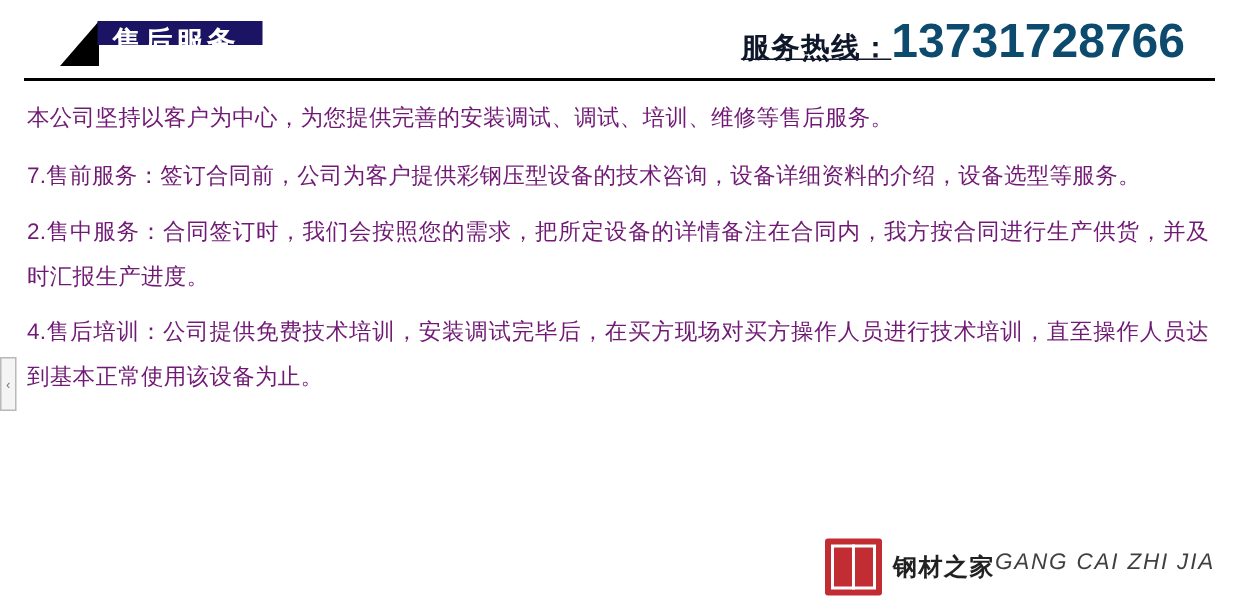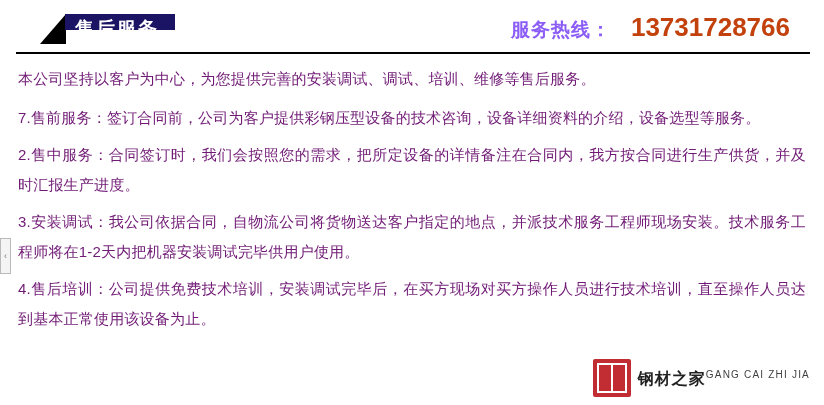--- a/index.html
+++ b/index.html
@@ -64,29 +64,30 @@
   .hotline {
     margin-left: auto;
     display: flex;
     align-items: baseline;
     margin-top: 14px;
     margin-right: 12px;
   }
   .hotline-label {
     font-size: 19px;
     font-weight: bold;
-    color: #8b5cf6;
+    color: #0f172a;
     letter-spacing: 1px;
+    text-decoration: underline;
   }
   .hotline-number {
-    font-size: 26px;
-    font-weight: bold;
-    color: #c2410c;
+    font-size: 32px;
+    font-weight: bold;
+    color: #0c4a6e;
     letter-spacing: 0px;
-    margin-left: 20px;
+    margin-left: 0;
     line-height: 26px;
   }
 
   
   .header-rule {
     position: absolute;
     left: 16px;
     right: 14px;
     top: 52px;
     height: 2px;
@@ -176,24 +177,25 @@
     justify-content: center;
   }
   .wm-cn {
     font-size: 16px;
     font-weight: bold;
     color: #1a1a1a;
     letter-spacing: 1px;
     line-height: 19px;
   }
   .wm-en {
-    font-size: 10px;
+    font-size: 15px;
     color: #3a3a3a;
     letter-spacing: 1.2px;
     line-height: 12px;
+    font-style: italic;
   }
 </style>
 </head>
 <body>
 
 <div class="page">
 
   <div class="header">
     <div class="title-wrap">
       <div class="title-triangle"></div>
@@ -203,21 +205,20 @@
       <span class="hotline-label">服务热线：</span>
       <span class="hotline-number">13731728766</span>
     </div>
   </div>
   <div class="header-rule"></div>
 
   <div class="content">
     <p class="para intro">本公司坚持以客户为中心，为您提供完善的安装调试、调试、培训、维修等售后服务。</p>
     <p class="para">7.售前服务：签订合同前，公司为客户提供彩钢压型设备的技术咨询，设备详细资料的介绍，设备选型等服务。</p>
     <p class="para">2.售中服务：合同签订时，我们会按照您的需求，把所定设备的详情备注在合同内，我方按合同进行生产供货，并及时汇报生产进度。</p>
-    <p class="para">3.安装调试：我公司依据合同，自物流公司将货物送达客户指定的地点，并派技术服务工程师现场安装。技术服务工程师将在1-2天内把机器安装调试完毕供用户使用。</p>
     <p class="para">4.售后培训：公司提供免费技术培训，安装调试完毕后，在买方现场对买方操作人员进行技术培训，直至操作人员达到基本正常使用该设备为止。</p>
   </div>
 
   <div class="edge-handle">‹</div>
 
   <div class="watermark">
     <div class="wm-mark">
       <div class="wm-cube"></div>
     </div>
     <div class="wm-text">

